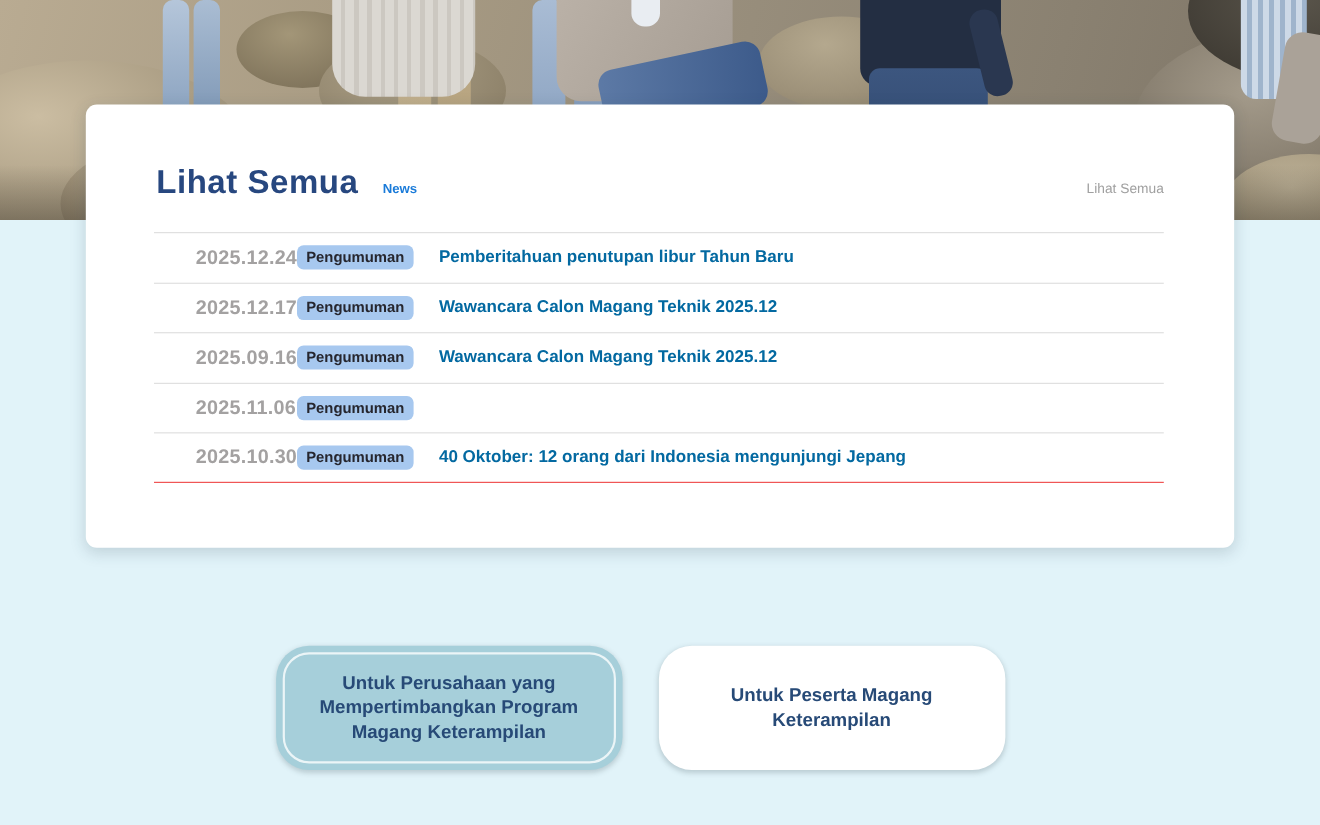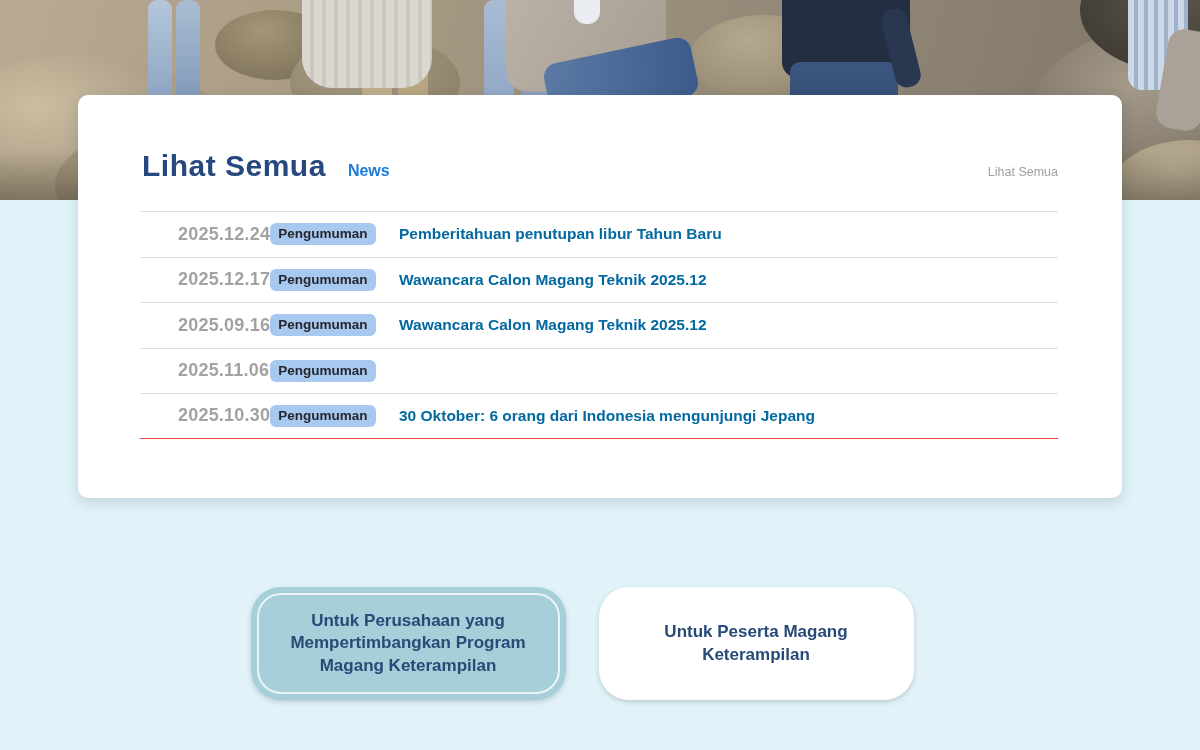--- a/index.html
+++ b/index.html
@@ -64,21 +64,21 @@
 
   
   .card {
     position:absolute; left:78px; top:95px; width:1044px; height:403px;
     background:#ffffff; border-radius:10px;
     box-shadow:0 4px 14px rgba(40,60,80,.18);
     padding:48px 64px 0 62px;
   }
   .card-head { display:flex; align-items:baseline; margin:6px 0 0 2px; }
   .card-title { font-size:30px; font-weight:800; color:#27477f; letter-spacing:.5px; }
-  .card-sub { font-size:16px; font-weight:700; color:#1a7bd9; margin-left:22px;margin-top:12px; }
+  .card-sub { font-size:12px; font-weight:700; color:#1a7bd9; margin-left:22px;margin-top:12px; }
   .card-viewall { margin-left:auto; font-size:12.5px; color:#a0a0a0; text-decoration:none; }
   .news-list { margin-top:28px; }
   .news-row {
     display:flex; align-items:center; height:45.5px;
     border-top:1px solid #ddd; cursor:pointer;
   }
   .news-list .news-row:last-child { border-bottom:1px solid #ef4444; }
   .news-date { width:70px; margin-left:38px; font-size:18px; font-weight:700; color:#a3a1a1; letter-spacing:.2px; }
   .news-badge {
     margin-left:22px; width:106px; text-align:center;
@@ -178,21 +178,21 @@
       <span class="news-badge">Pengumuman</span>
       <span class="news-title">Wawancara Calon Magang Teknik 2025.12</span>
     </div>
     <div class="news-row">
       <span class="news-date">2025.11.06</span>
       <span class="news-badge">Pengumuman</span>
     </div>
     <div class="news-row">
       <span class="news-date">2025.10.30</span>
       <span class="news-badge">Pengumuman</span>
-      <span class="news-title">30 Oktober: 6 orang dari Indonesia mengunjungi Jepang</span>
+      <span class="news-title">40 Oktober: 12 orang dari Indonesia mengunjungi Jepang</span>
     </div>
   </div>
 </div>
 
 <div class="cta-row">
   <div class="cta cta-teal">
     <div class="cta-inner">Untuk Perusahaan yang Mempertimbangkan Program Magang Keterampilan</div>
   </div>
   <div class="cta cta-yellow">
     <div class="cta-inner">Untuk Peserta Magang Keterampilan</div>

